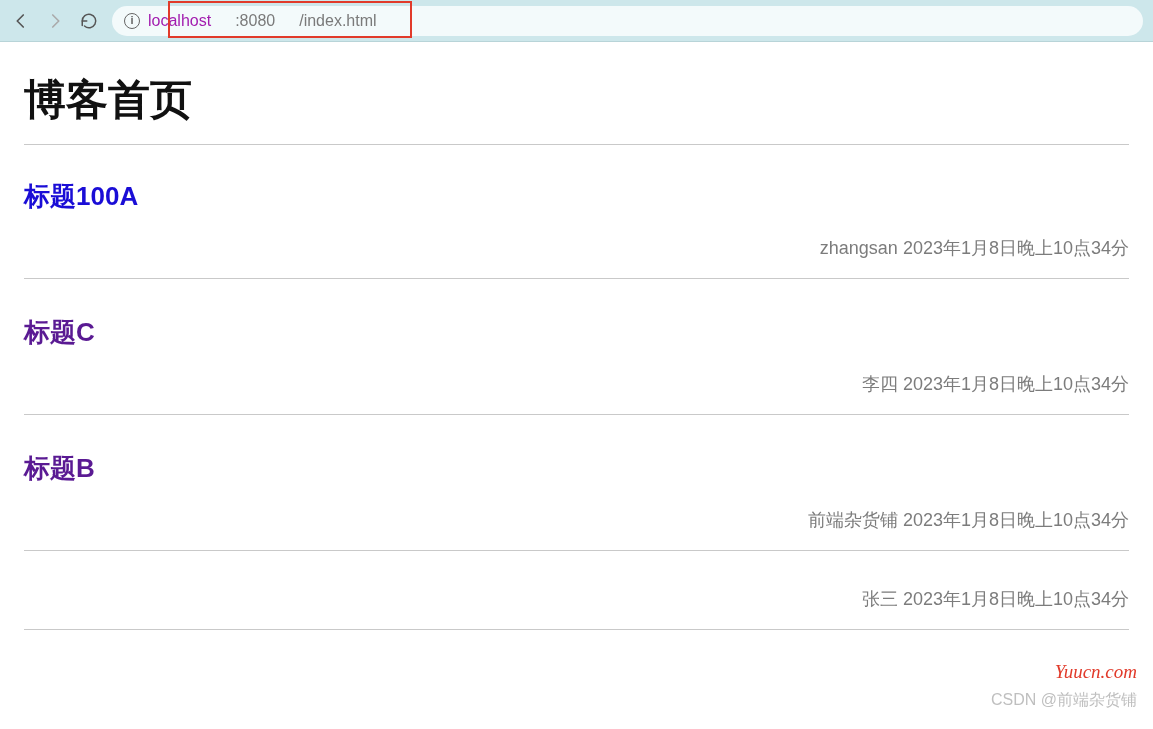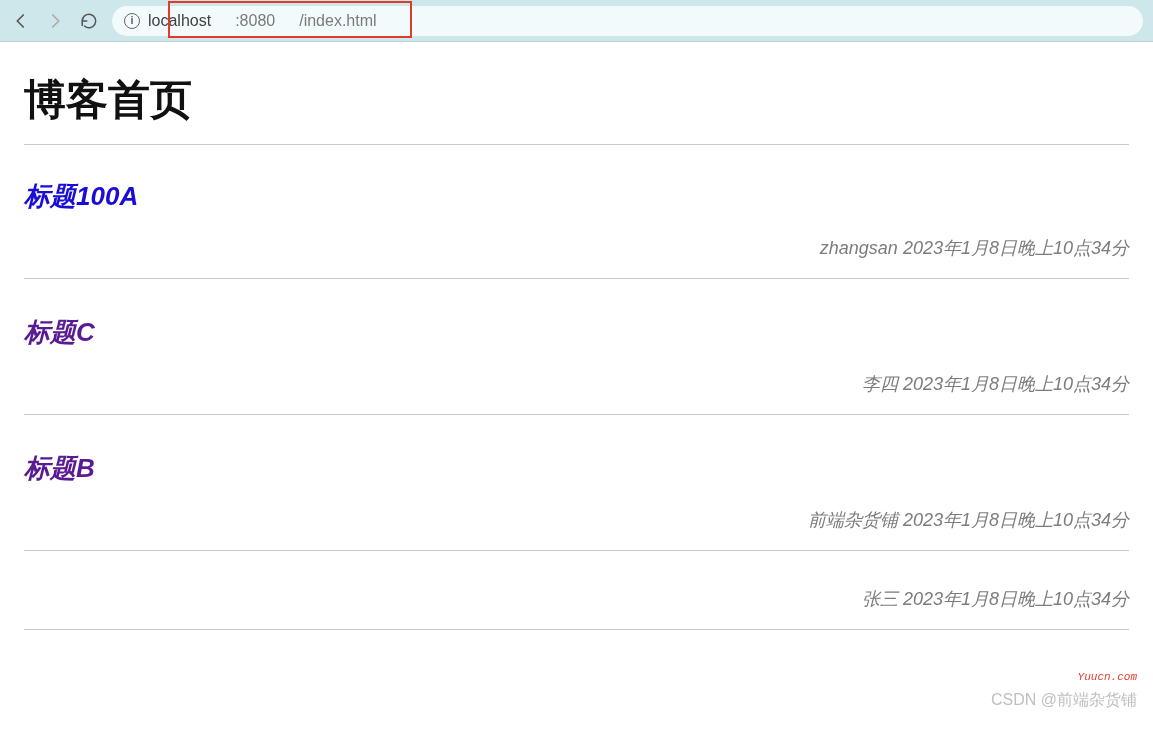--- a/index.html
+++ b/index.html
@@ -35,21 +35,21 @@
     font-size:16px;
     color:#555;
   }
   .url-field .info-icon {
     width:16px; height:16px;
     border:1.4px solid #666; border-radius:50%;
     display:flex; align-items:center; justify-content:center;
     font-size:11px; line-height:1; color:#666; font-weight:bold;
   }
   .url-text { white-space:nowrap; }
-  .url-host { color:#404040; }
+  .url-host { color:#a21caf; }
   .url-port, .url-path { color:#7a7a7a;padding-left:24px; }
   .url-highlight {
     position:absolute;
     border:2px solid #e13a2a;
     pointer-events:none;
     left:168px; top:1px;
     width:244px; height:37px;
   }
 
   
@@ -59,21 +59,21 @@
   .page-title {
     font-size:42px;
     font-weight:700;
     color:#111;
     margin:18px 0 16px 0;
   }
   hr.rule {
     border:none; border-top:1px solid #c9c9c9;
     margin:0 0 34px 0;
   }
-  .post { margin-bottom:12px;font-style:italic; }
+  .post { margin-bottom:12px; }
   .post-title {
     font-size:26px;
     font-weight:700;
     margin:0 0 22px 0;
   }
   .post-title a { text-decoration:none; }
   .link-unvisited { color:#1a0dd6; }
   .link-visited { color:#5a1a93;text-align:center; }
   .post-meta {
     font-size:18px;
@@ -82,21 +82,21 @@
     text-align:right;
   }
   .post hr {
     border:none; border-top:1px solid #c9c9c9;
     margin:0 0 36px 0;
   }
 
   
   .wm-yuucn {
     position:absolute; right:16px; bottom:46px;
-    color:#e13a2a; font-size:11px; font-family:Liberation Mono, monospace; font-style:italic;
+    color:#e13a2a; font-size:19px; font-family:Liberation Serif, serif; font-style:italic;
   }
   .wm-csdn {
     position:absolute; right:16px; bottom:18px;
     color:#bfbfbf; font-size:16px;text-align:right;
   }
 </style>
 </head>
 <body>
 
 <div class="browser-bar">

